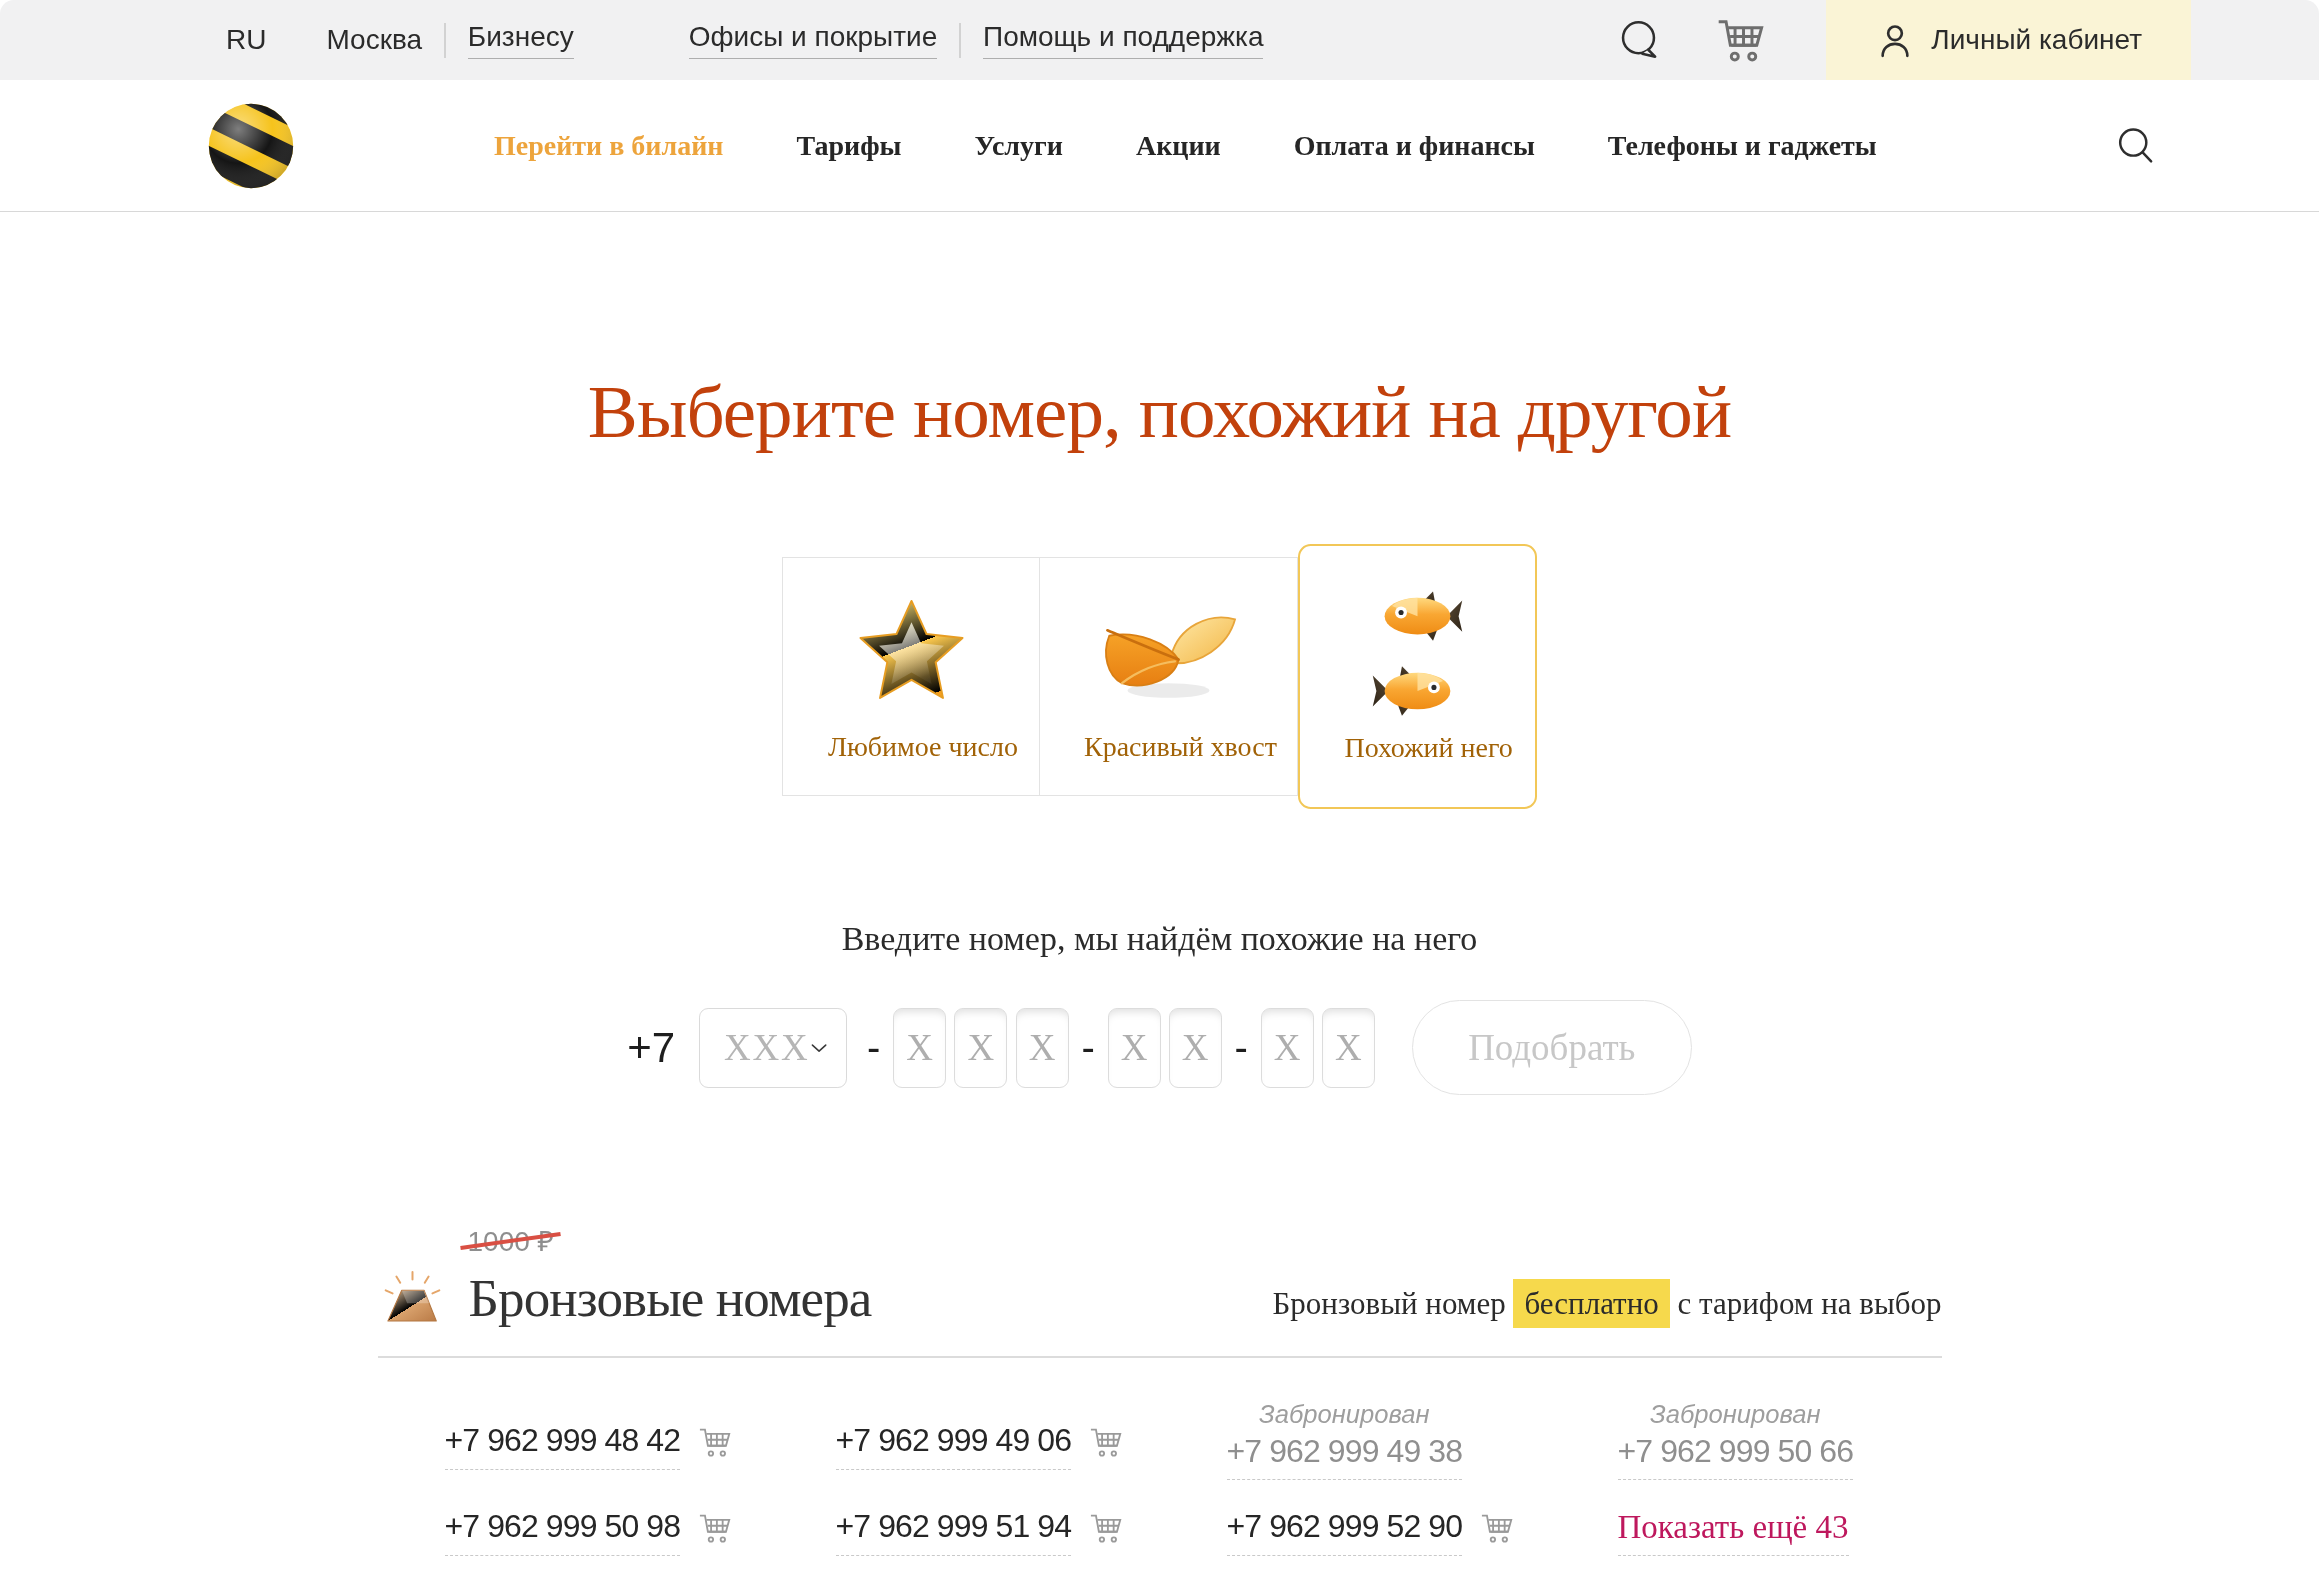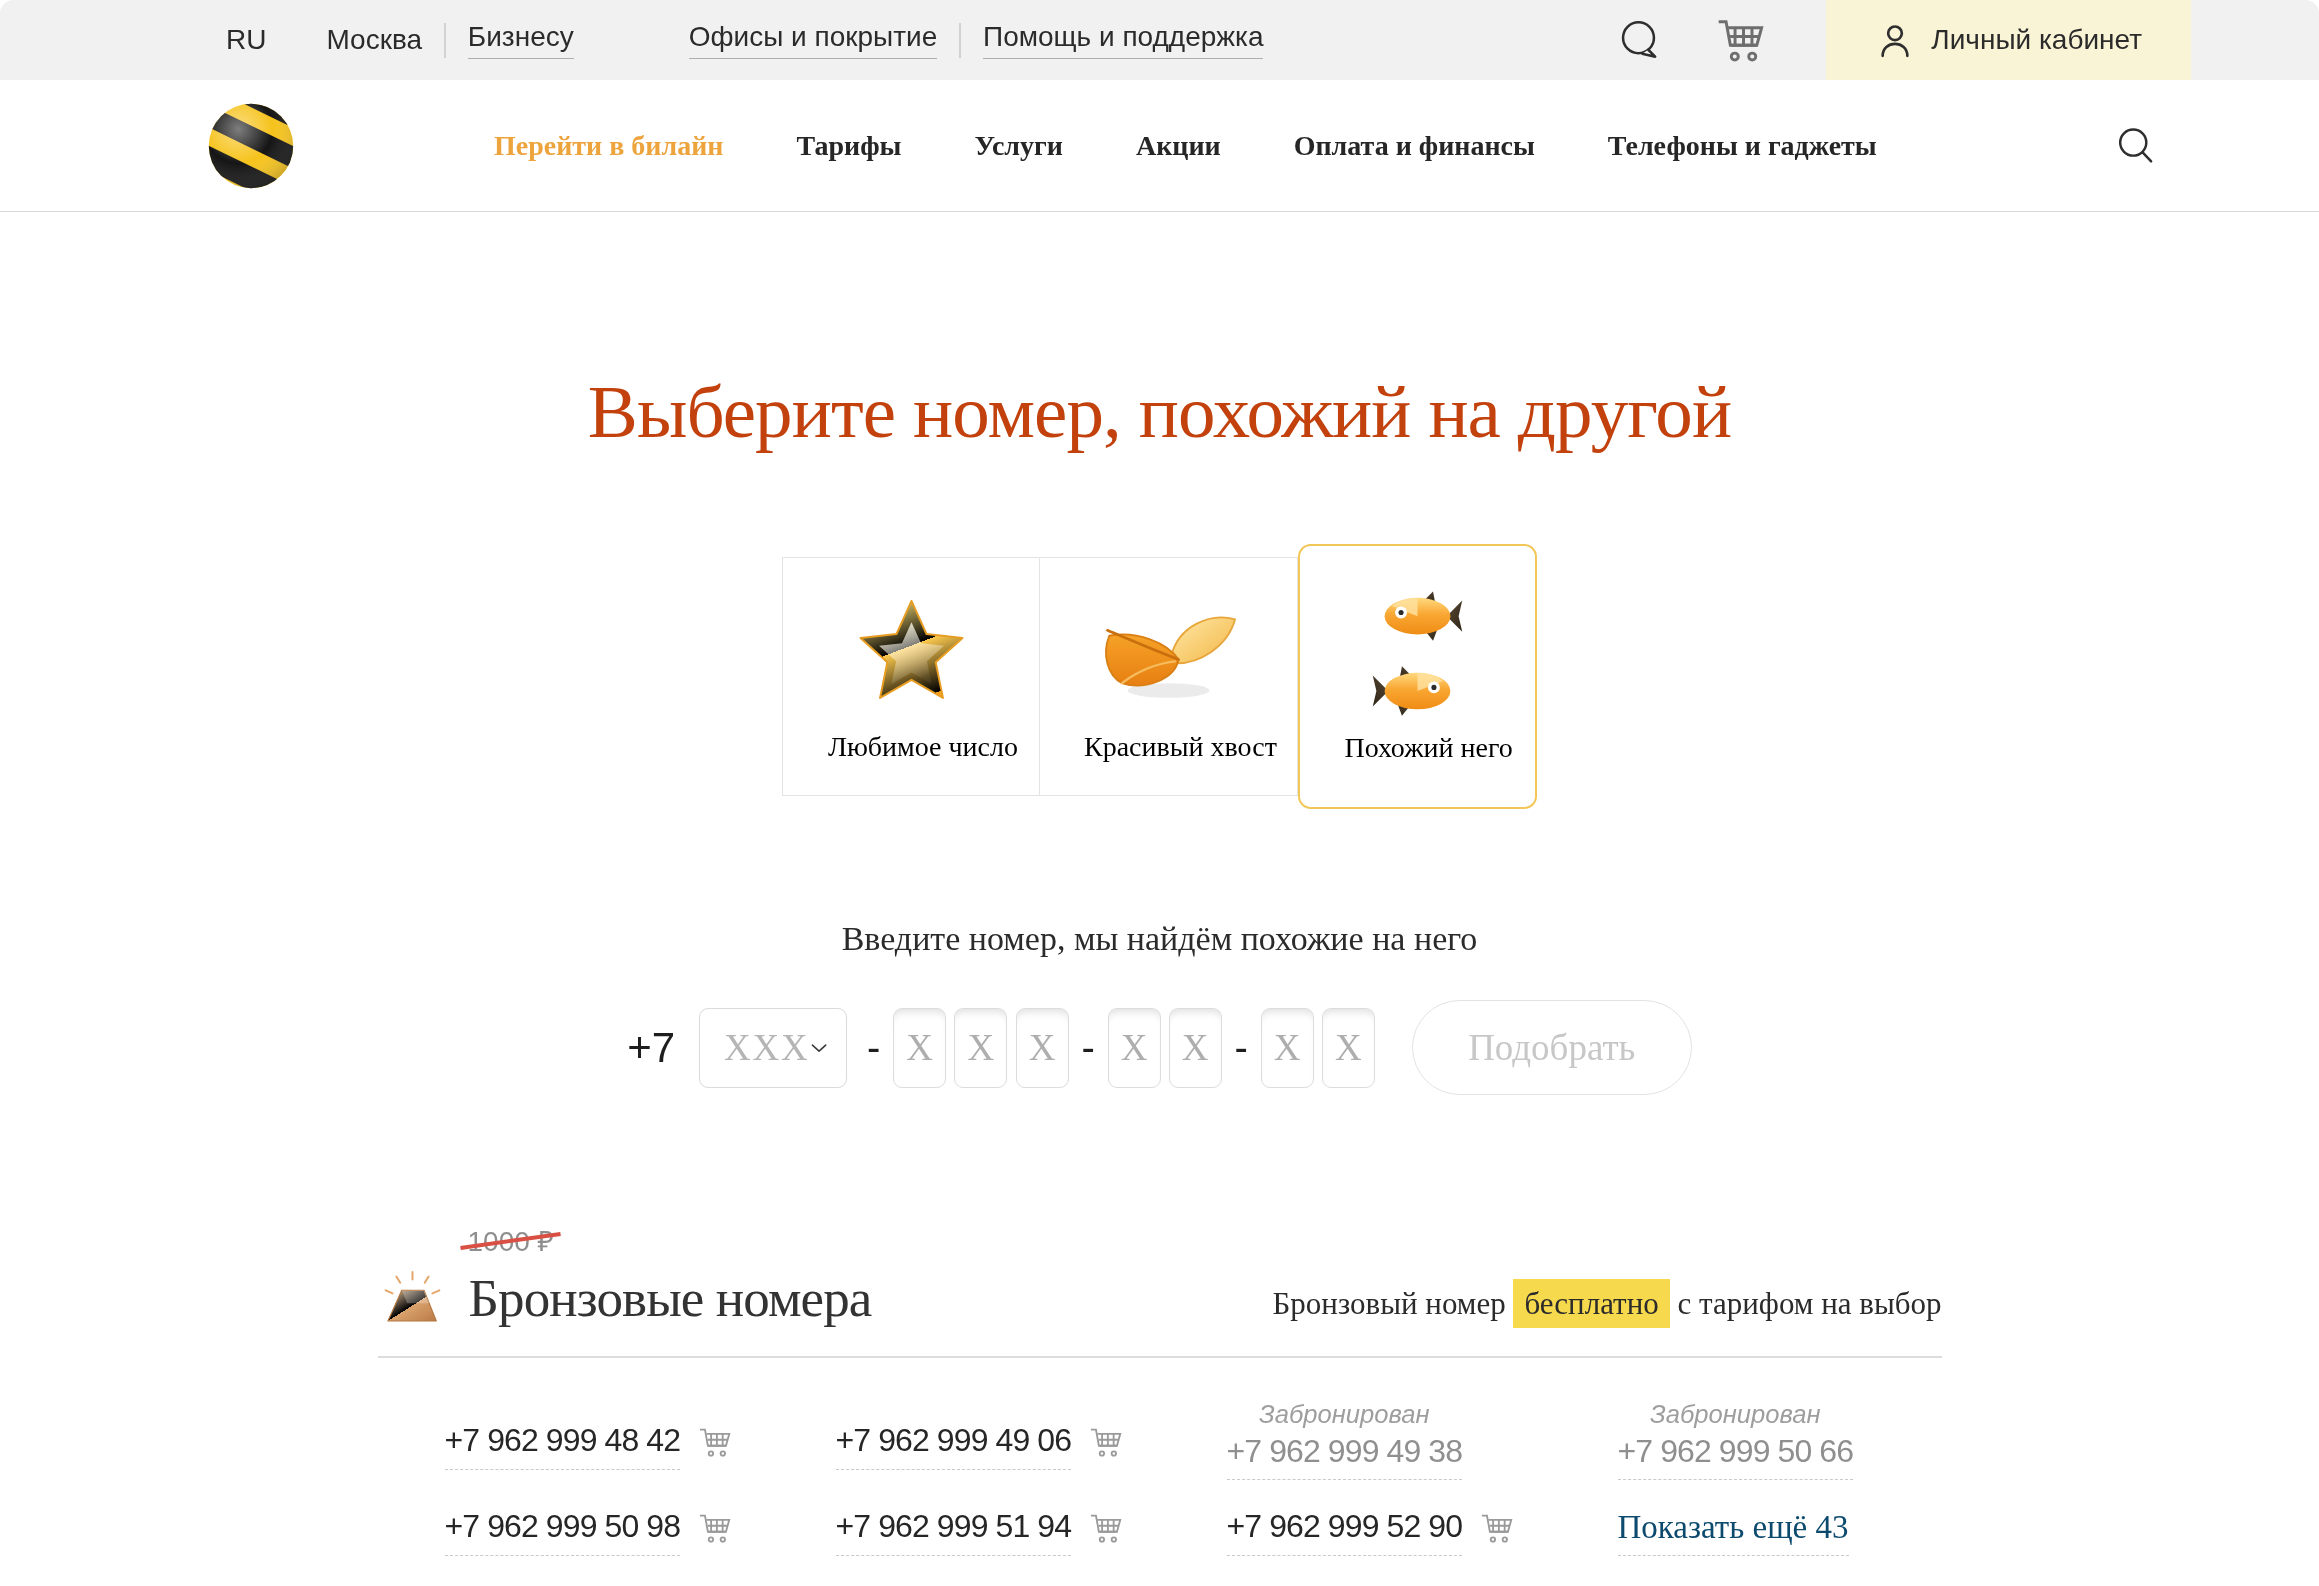--- a/index.html
+++ b/index.html
@@ -53,21 +53,21 @@
   }
 
   
   .cards { margin-top: 102px; display: flex; justify-content: center; align-items: flex-start; }
   .card {
     width: 258px; height: 239px; background: #fff; border: 0.9px solid #e3e3e3;
     display: flex; flex-direction: column; align-items: center; cursor: pointer;
   }
   .card + .card { border-left: none; }
   .card .icon-box { height: 155px; display: flex; align-items: center; justify-content: center; margin-top: 18.3px; }
-  .card .card-label { font-family: "Liberation Serif", serif; font-size: 28px; color: #000000; margin-left: 23px; }
+  .card .card-label { font-family: "Liberation Serif", serif; font-size: 28px; color: #a16207; margin-left: 23px; }
   .card.selected {
     width: 239px; height: 265px; margin-top: -12.8px; margin-left: -0.9px;
     border: 2.7px solid #f2c757; border-radius: 12.8px; position: relative; z-index: 2;
   }
   .card.selected .icon-box { margin-top: 31px; }
 
   
   .form-hint {
     margin-top: 111px; text-align: center;
     font-family: "Liberation Serif", serif; font-size: 34px; color: #2b2b2b;
@@ -124,21 +124,21 @@
   .num-row { display: flex; align-items: center; }
   .pnum {
     font-size: 32px; color: #262626; letter-spacing: -0.9px; white-space: nowrap;
     border-bottom: 1.8px dashed #c9c9c9; padding-bottom: 10px; cursor: pointer;
   }
   .cart-small { margin-left: 18.3px; margin-bottom: 7.3px; cursor: pointer; display: flex; }
   .reserved-wrap { display: inline-block; text-align: center; }
   .reserved-label { font-style: italic; font-size: 25.6px; color: #9e9e9e; margin-bottom: 3.7px; }
   .pnum.reserved { color: #8f8f8f; cursor: default; }
   .show-more {
-    font-family: "Liberation Serif", serif; font-size: 33px; color: #0c4a6e; white-space: nowrap;
+    font-family: "Liberation Serif", serif; font-size: 33px; color: #be185d; white-space: nowrap;
     border-bottom: 1.8px dashed #c9c9c9; padding-bottom: 9.1px; cursor: pointer; display: inline-block;
   }
 </style>
 </head>
 <body>
 
 <div class="page">
 
   <div class="topbar">
     <div class="tb-item tb-lang">

